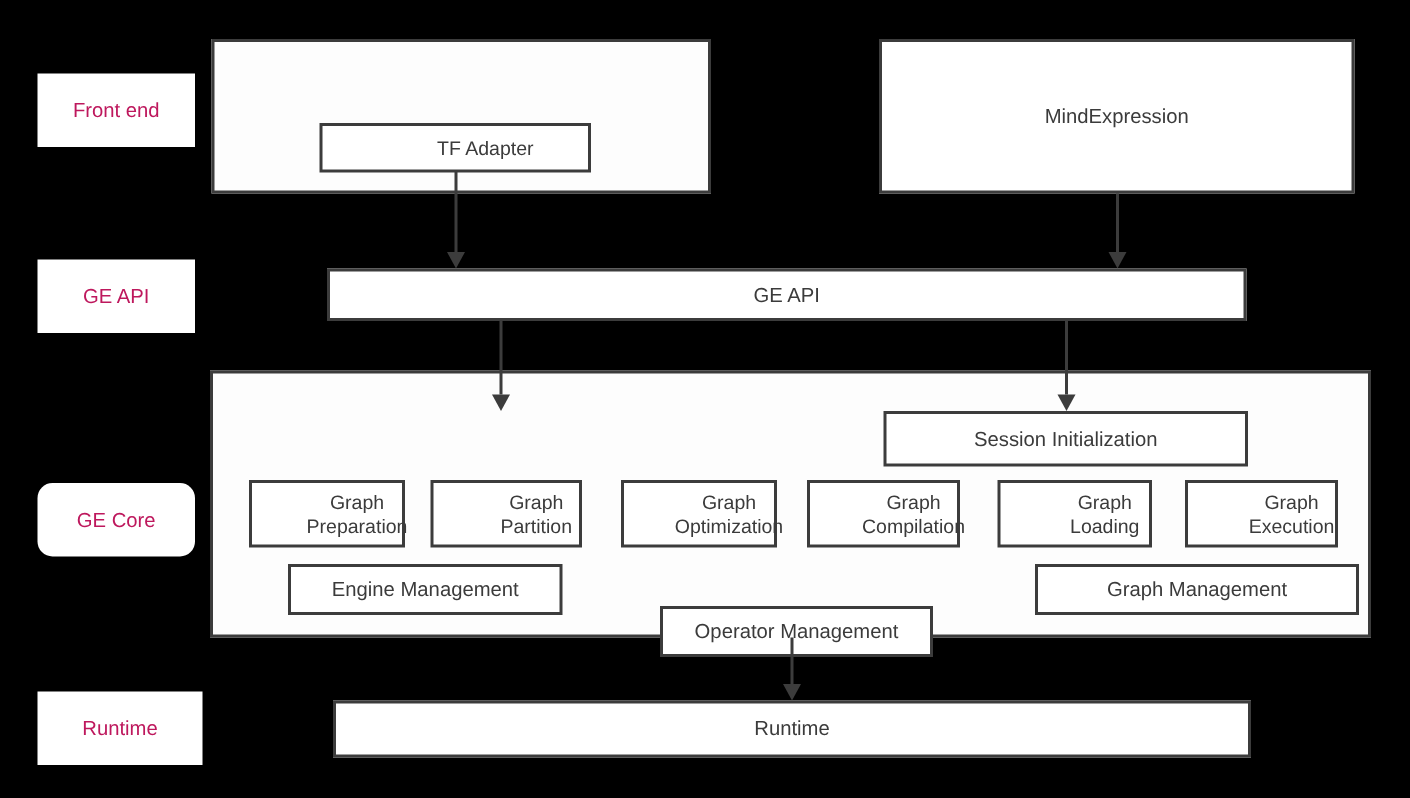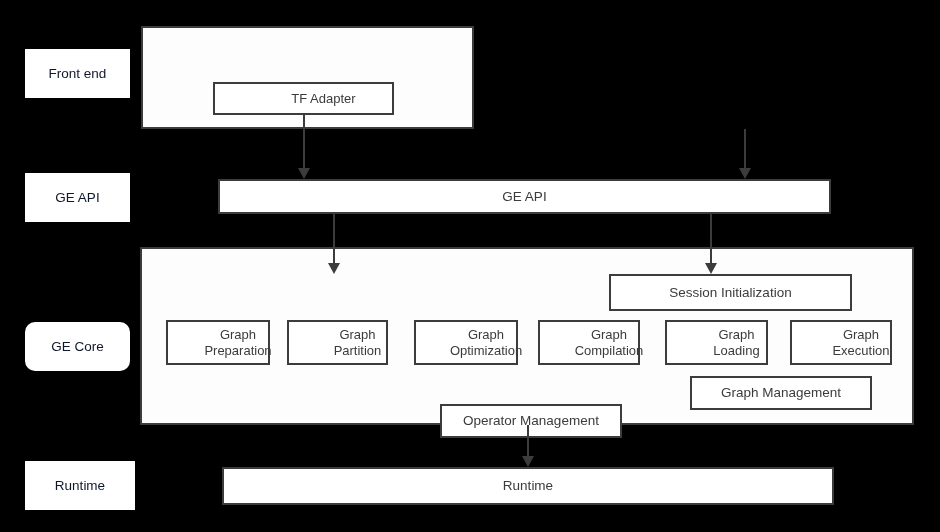--- a/index.html
+++ b/index.html
@@ -27,21 +27,21 @@
     justify-content: center;
     text-align: center;
     line-height: 1.18;
     white-space: pre-line;
   }
   .bordered {
     border: 2px solid #3c3c3c;
   }
   .layer-label {
     font-size: 13.5px;
-    color: #0f172a;
+    color: #be185d;
   }
   .group-box {
     background: #fdfdfd;
     align-items: flex-start;
     justify-content: flex-start;
   }
   .group-title {
     position: absolute;
     left: 0;
     right: 0;
@@ -91,50 +91,52 @@
 
   <div class="box layer-label" style="left:25px; top:322px; width:105px; height:49px;border-radius:10px;">GE Core</div>
 
   <div class="box layer-label" style="left:25px; top:461px; width:110px; height:49px;">Runtime</div>
 
   <div class="box bordered group-box" style="left:141px; top:26px; width:333px; height:103px;">
     <div class="group-title" style="top:29px;">Tensorflow</div>
   </div>
   <div class="box bordered leaf" style="left:213px; top:82px; width:181px; height:33px;">TF Adapter</div>
 
+  <div class="box bordered" style="left:586px; top:26px; width:317px; height:103px; font-size:13.5px;">MindExpression</div>
 
   <div class="box bordered wide" style="left:218px; top:179px; width:613px; height:35px;">GE API</div>
 
   <div class="box bordered group-box" style="left:140px; top:247px; width:774px; height:178px;"></div>
 
 
-  <div class="box bordered wide" style="left:589px; top:274px; width:243px; height:37px;margin-left:20px;">Session Initialization</div>
+  <div class="box bordered wide" style="left:589px; top:274px; width:243px; height:37px;">Session Initialization</div>
 
   <div class="box bordered leaf" style="left:166px; top:320px; width:104px; height:45px;">Graph
 Preparation</div>
 
   <div class="box bordered leaf" style="left:287px; top:320px; width:101px; height:45px;">Graph
 Partition</div>
 
   <div class="box bordered leaf" style="left:414px; top:320px; width:104px; height:45px;">Graph
 Optimization</div>
 
   <div class="box bordered leaf" style="left:538px; top:320px; width:102px; height:45px;">Graph
 Compilation</div>
 
   <div class="box bordered leaf" style="left:665px; top:320px; width:103px; height:45px;">Graph
 Loading</div>
 
   <div class="box bordered leaf" style="left:790px; top:320px; width:102px; height:45px;">Graph
 Execution</div>
 
+  <div class="box bordered wide" style="left:192px; top:376px; width:183px; height:34px;">Engine Management</div>
 
   <div class="box bordered wide" style="left:440px; top:376px; width:182px; height:34px;margin-top:28px;">Operator Management</div>
 
-  <div class="box bordered wide" style="left:690px; top:376px; width:182px; height:34px;">Graph Management</div>
+  <div class="box bordered wide" style="left:690px; top:376px; width:216px; height:34px;">Graph Management</div>
 
   <div class="box bordered wide" style="left:222px; top:467px; width:612px; height:38px;">Runtime</div>
 
   <div class="conn" style="left:303px; top:114px; width:2px; height:65px;">
     <div class="conn-line" style="height:54px;"></div>
     <div class="conn-head" style="top:54px;"></div>
   </div>
 
   <div class="conn" style="left:744px; top:129px; width:2px; height:50px;">
     <div class="conn-line" style="height:39px;"></div>

